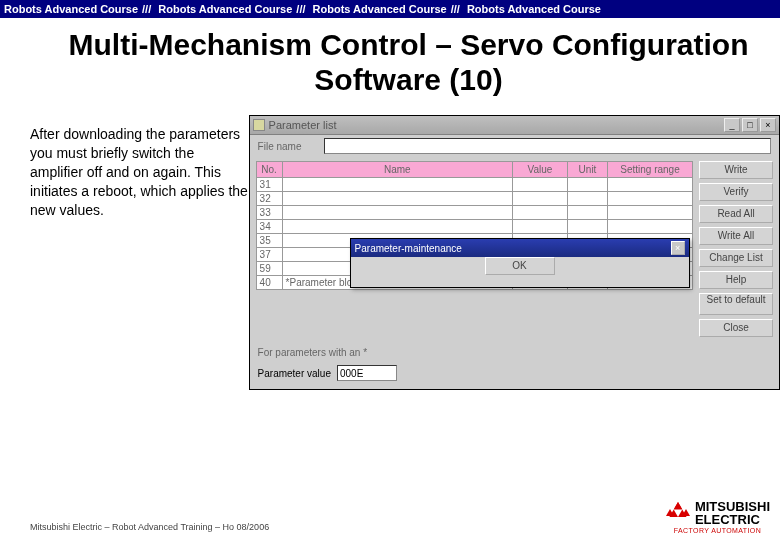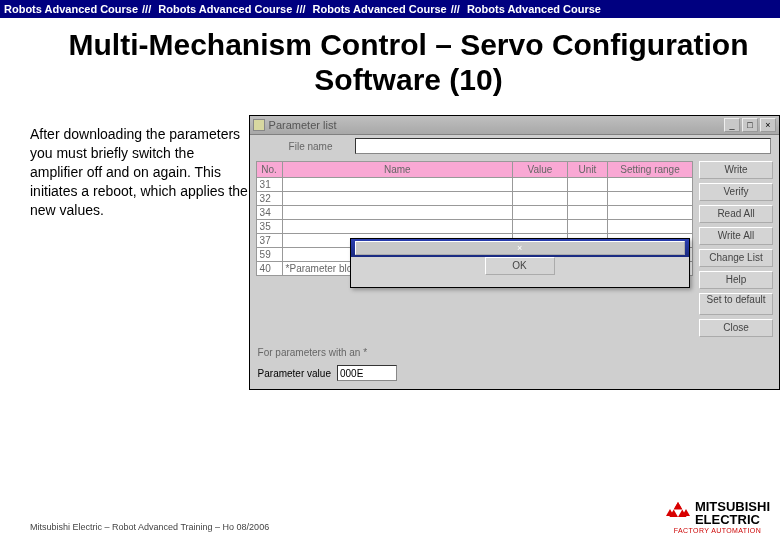--- a/index.html
+++ b/index.html
@@ -11,21 +11,21 @@
   .body-row { display: flex; margin-top: 18px; padding-left: 30px; }
   .left-text { width: 225px; font-size: 14px; line-height: 1.35; padding-top: 10px; }
   .app { width: 547px; border: 1px solid #000; background: #cfcfcf; font-family: Tahoma, Arial, sans-serif; font-size: 10px; position: relative; }
   .titlebar { background: linear-gradient(#bfbfbf,#a8a8a8); display: flex; align-items: center; padding: 2px 3px; border-bottom: 1px solid #808080; }
   .tb-icon { width: 12px; height: 12px; background: #d8d8a0; border: 1px solid #888; margin-right: 4px; }
   .tb-title { flex: 1; font-size: 11px; color: #555; }
   .tb-btns { display: flex; gap: 2px; }
   .tb-btn { width: 16px; height: 14px; background: #c8c8c8; border: 1px outset #eee; font-size: 9px; text-align: center; line-height: 12px; cursor: pointer; }
   .sub { padding: 5px 8px 2px; color: #666; }
   .row { display: flex; align-items: center; padding: 3px 8px; gap: 6px; }
-  .lbl { color: #666; width: 60px; margin-left: 31px; }
+  .lbl { color: #666; width: 60px; }
   .file-input { flex: 1; height: 16px; background: #fff; border: 1px inset #888; }
   .main { display: flex; padding: 4px 6px 6px; gap: 6px; }
   .table-wrap { flex: 1; }
   table { border-collapse: collapse; width: 100%; background: #fff; font-size: 10px; }
   th, td { border: 1px solid #999; padding: 1px 3px; color: #666; }
   th { background: #f9a8d4; font-weight: normal; height: 16px; }
   td { height: 14px; }
   .btn-col { width: 74px; display: flex; flex-direction: column; gap: 4px; }
   .wbtn { height: 18px; background: #d4d4d4; border: 1px outset #fff; font-size: 10px; text-align: center; line-height: 16px; color: #444; cursor: pointer; overflow: hidden; }
   .wbtn.tall { height: 22px; line-height: 11px; }
@@ -99,20 +99,27 @@
                 <td></td>
               </tr>
           <tr>
                 <td>32</td>
                 <td></td>
                 <td></td>
                 <td></td>
                 <td></td>
               </tr>
           <tr>
+                <td>33</td>
+                <td></td>
+                <td></td>
+                <td></td>
+                <td></td>
+              </tr>
+          <tr>
                 <td>34</td>
                 <td></td>
                 <td></td>
                 <td></td>
                 <td></td>
               </tr>
           <tr>
                 <td>35</td>
                 <td></td>
                 <td></td>
@@ -155,20 +162,21 @@
       </div>
     </div>
     <div class="below">For parameters with an *</div>
     <div class="pv-row">
       <div>Parameter value</div>
       <input value="000E" style="">
     </div>
 
     <div class="msgbox">
       <div class="msg-title">
+        <span>Parameter-maintenance</span>
         <span class="msg-x">×</span>
       </div>
       <div class="msg-ok">
         <div class="wbtn">OK</div>
       </div>
     </div>
   </div>
 </div>
 
 <div class="footer">Mitsubishi Electric – Robot Advanced Training – Ho 08/2006</div>

